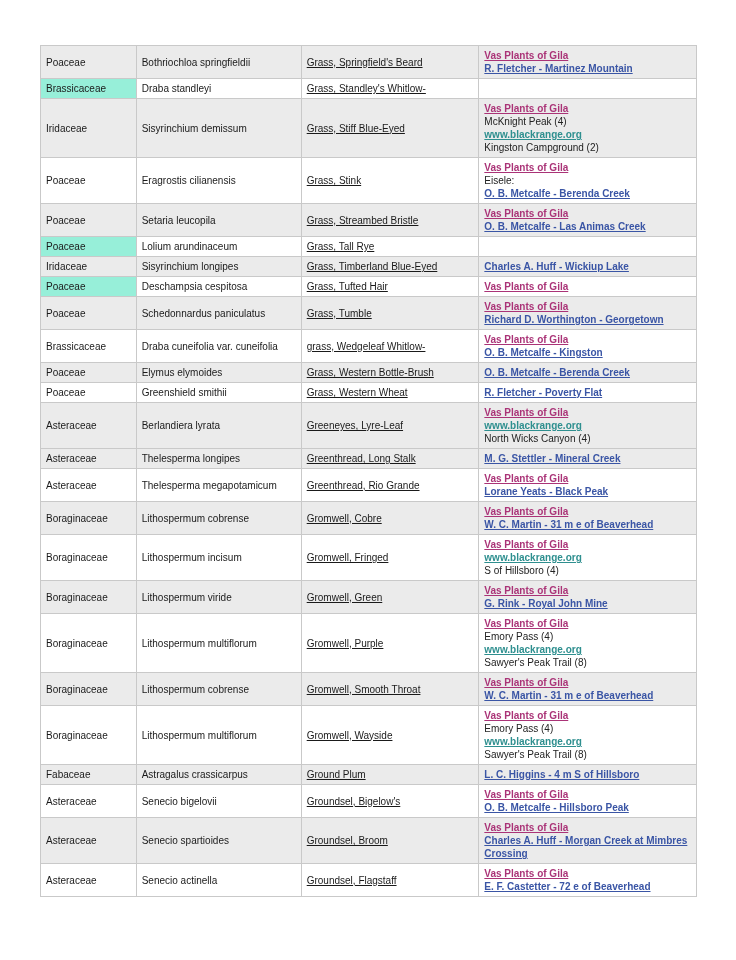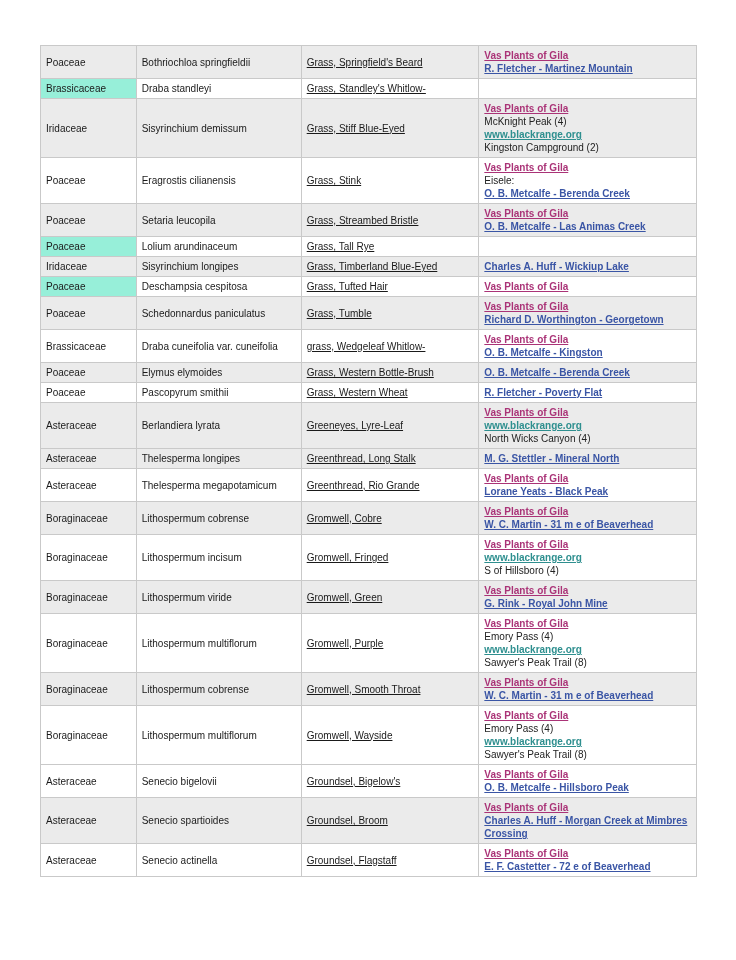--- a/index.html
+++ b/index.html
@@ -115,35 +115,35 @@
           <td class="col-links"><a class="lnk lnk-visited">Vas Plants of Gila</a><br><a class="lnk lnk-nav">O. B. Metcalfe - Kingston</a></td>
         </tr>
         <tr class="stripe-odd">
           <td class="col-family">Poaceae</td>
           <td class="col-species">Elymus elymoides</td>
           <td class="col-common">Grass, Western Bottle-Brush</td>
           <td class="col-links"><a class="lnk lnk-nav">O. B. Metcalfe - Berenda Creek</a></td>
         </tr>
         <tr class="stripe-even">
           <td class="col-family">Poaceae</td>
-          <td class="col-species">Pascopyrum smithii</td>
+          <td class="col-species">Greenshield smithii</td>
           <td class="col-common">Grass, Western Wheat</td>
           <td class="col-links"><a class="lnk lnk-nav">R. Fletcher - Poverty Flat</a></td>
         </tr>
         <tr class="stripe-odd">
           <td class="col-family">Asteraceae</td>
           <td class="col-species">Berlandiera lyrata</td>
           <td class="col-common">Greeneyes, Lyre-Leaf</td>
           <td class="col-links"><a class="lnk lnk-visited">Vas Plants of Gila</a><br><a class="lnk lnk-site">www.blackrange.org</a><br><span class="note-plain">North Wicks Canyon (4)</span></td>
         </tr>
         <tr class="stripe-odd">
           <td class="col-family">Asteraceae</td>
           <td class="col-species">Thelesperma longipes</td>
           <td class="col-common">Greenthread, Long Stalk</td>
-          <td class="col-links"><a class="lnk lnk-nav">M. G. Stettler - Mineral North</a></td>
+          <td class="col-links"><a class="lnk lnk-nav">M. G. Stettler - Mineral Creek</a></td>
         </tr>
         <tr class="stripe-even">
           <td class="col-family">Asteraceae</td>
           <td class="col-species">Thelesperma megapotamicum</td>
           <td class="col-common">Greenthread, Rio Grande</td>
           <td class="col-links"><a class="lnk lnk-visited">Vas Plants of Gila</a><br><a class="lnk lnk-nav">Lorane Yeats - Black Peak</a></td>
         </tr>
         <tr class="stripe-odd">
           <td class="col-family">Boraginaceae</td>
           <td class="col-species">Lithospermum cobrense</td>
@@ -172,20 +172,26 @@
           <td class="col-family">Boraginaceae</td>
           <td class="col-species">Lithospermum cobrense</td>
           <td class="col-common">Gromwell, Smooth Throat</td>
           <td class="col-links"><a class="lnk lnk-visited">Vas Plants of Gila</a><br><a class="lnk lnk-nav">W. C. Martin - 31 m e of Beaverhead</a></td>
         </tr>
         <tr class="stripe-even">
           <td class="col-family">Boraginaceae</td>
           <td class="col-species">Lithospermum multiflorum</td>
           <td class="col-common">Gromwell, Wayside</td>
           <td class="col-links"><a class="lnk lnk-visited">Vas Plants of Gila</a><br><span class="note-plain">Emory Pass (4)</span><br><a class="lnk lnk-site">www.blackrange.org</a><br><span class="note-plain">Sawyer's Peak Trail (8)</span></td>
+        </tr>
+        <tr class="stripe-odd">
+          <td class="col-family">Fabaceae</td>
+          <td class="col-species">Astragalus crassicarpus</td>
+          <td class="col-common">Ground Plum</td>
+          <td class="col-links"><a class="lnk lnk-nav">L. C. Higgins - 4 m S of Hillsboro</a></td>
         </tr>
         <tr class="stripe-even">
           <td class="col-family">Asteraceae</td>
           <td class="col-species">Senecio bigelovii</td>
           <td class="col-common">Groundsel, Bigelow's</td>
           <td class="col-links"><a class="lnk lnk-visited">Vas Plants of Gila</a><br><a class="lnk lnk-nav">O. B. Metcalfe - Hillsboro Peak</a></td>
         </tr>
         <tr class="stripe-odd">
           <td class="col-family">Asteraceae</td>
           <td class="col-species">Senecio spartioides</td>

